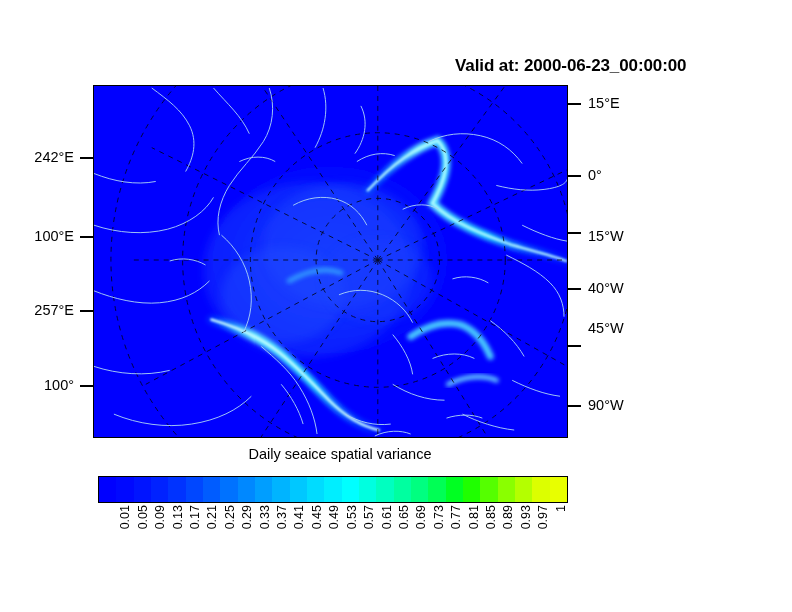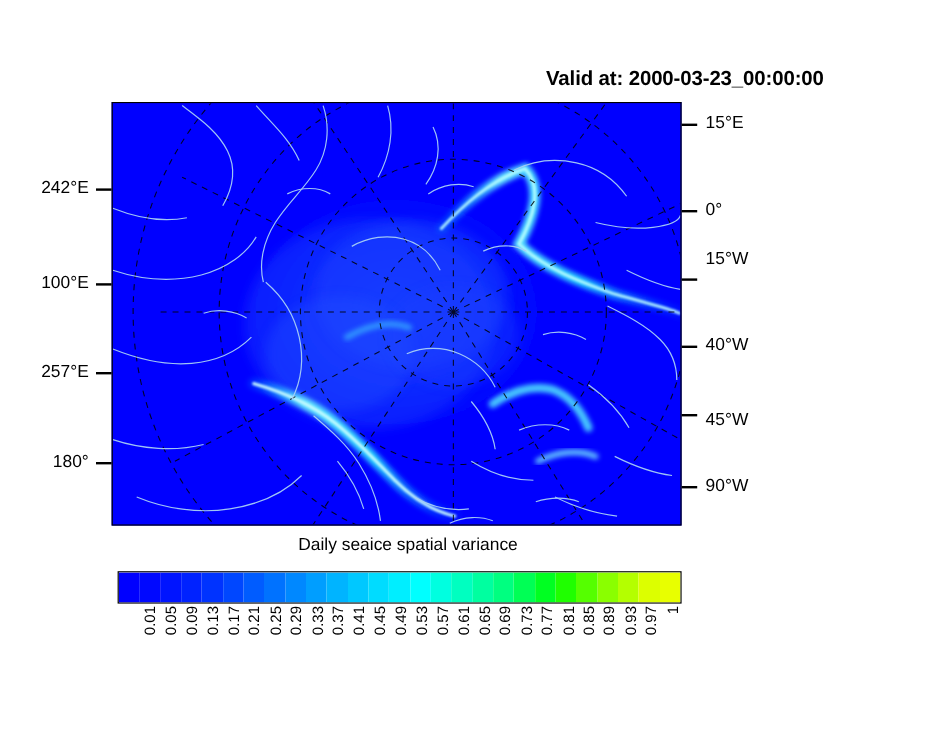--- a/index.html
+++ b/index.html
@@ -105,21 +105,21 @@
     font-size: 12.5px;
     white-space: nowrap;
     transform-origin: left top;
     transform: rotate(-90deg) translate(-100%, 0);
     line-height: 1;
   }
 </style>
 </head>
 <body>
 
-<div id="plot-title">Valid at: 2000-03-23_00:00:00</div>
+<div id="plot-title">Valid at: 2000-06-23_00:00:00</div>
 
 <div id="map-frame">
   <svg id="map-canvas" viewBox="0 0 475 353" preserveAspectRatio="none">
     <defs>
       <radialGradient id="iceBlend" cx="0.5" cy="0.5" r="0.5">
         <stop offset="0%" stop-color="#1040ff" stop-opacity="0.85"></stop>
         <stop offset="55%" stop-color="#0b2bff" stop-opacity="0.55"></stop>
         <stop offset="100%" stop-color="#0000ff" stop-opacity="0"></stop>
       </radialGradient>
       <linearGradient id="edgeGlow" x1="0" y1="0" x2="1" y2="0">
@@ -224,34 +224,34 @@
 </div>
 
 <div class="tick tick-left" style="top:157px"></div>
 <div class="tick tick-left" style="top:236px"></div>
 <div class="tick tick-left" style="top:310px"></div>
 <div class="tick tick-left" style="top:385px"></div>
 
 <div class="axis-label axis-label-left" style="left:0px; width:74px; top:157px">242°E</div>
 <div class="axis-label axis-label-left" style="left:0px; width:74px; top:236px">100°E</div>
 <div class="axis-label axis-label-left" style="left:0px; width:74px; top:310px">257°E</div>
-<div class="axis-label axis-label-left" style="left:0px; width:74px; top:385px">180°</div>
+<div class="axis-label axis-label-left" style="left:0px; width:74px; top:385px">100°</div>
 
 <div class="tick tick-right" style="top:103px"></div>
 <div class="tick tick-right" style="top:175px"></div>
 <div class="tick tick-right" style="top:232px"></div>
 <div class="tick tick-right" style="top:288px"></div>
 <div class="tick tick-right" style="top:345px"></div>
 <div class="tick tick-right" style="top:405px"></div>
 
 <div class="axis-label axis-label-right" style="left:588px; top:103px">15°E</div>
 <div class="axis-label axis-label-right" style="left:588px; top:175px">0°</div>
-<div class="axis-label axis-label-right" style="left:588px; top:216px">15°W</div>
+<div class="axis-label axis-label-right" style="left:588px; top:236px">15°W</div>
 <div class="axis-label axis-label-right" style="left:588px; top:288px">40°W</div>
-<div class="axis-label axis-label-right" style="left:588px; top:350px">45°W</div>
+<div class="axis-label axis-label-right" style="left:588px; top:328px">45°W</div>
 <div class="axis-label axis-label-right" style="left:588px; top:405px">90°W</div>
 
 <div id="map-caption">Daily seaice spatial variance</div>
 
 <div id="colorbar">
     <div class="swatch" title="0" style="background: rgb(0, 0, 255);"></div>
     <div class="swatch" title="1" style="background: rgb(0, 8, 255);"></div>
     <div class="swatch" title="2" style="background: rgb(0, 20, 255);"></div>
     <div class="swatch" title="3" style="background: rgb(0, 34, 255);"></div>
     <div class="swatch" title="4" style="background: rgb(0, 51, 255);"></div>

